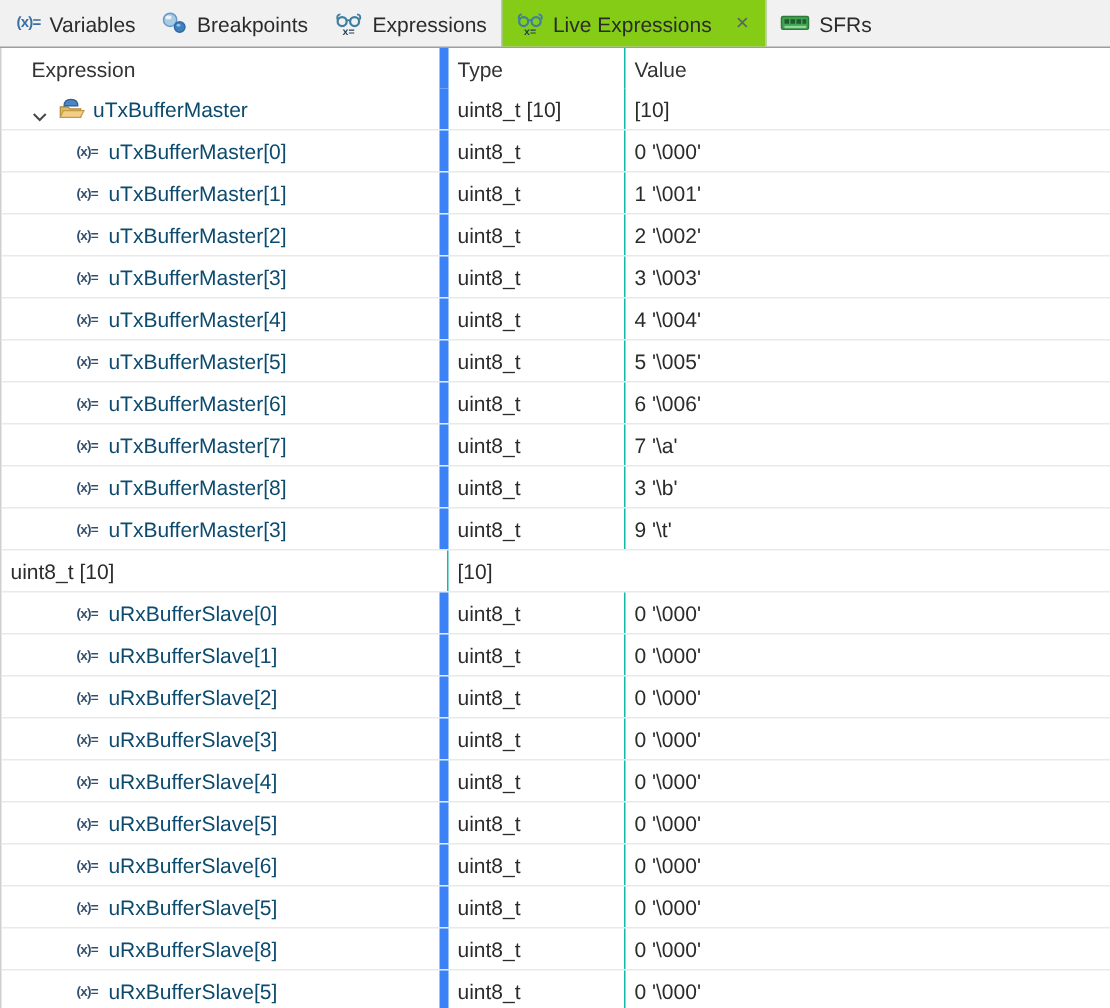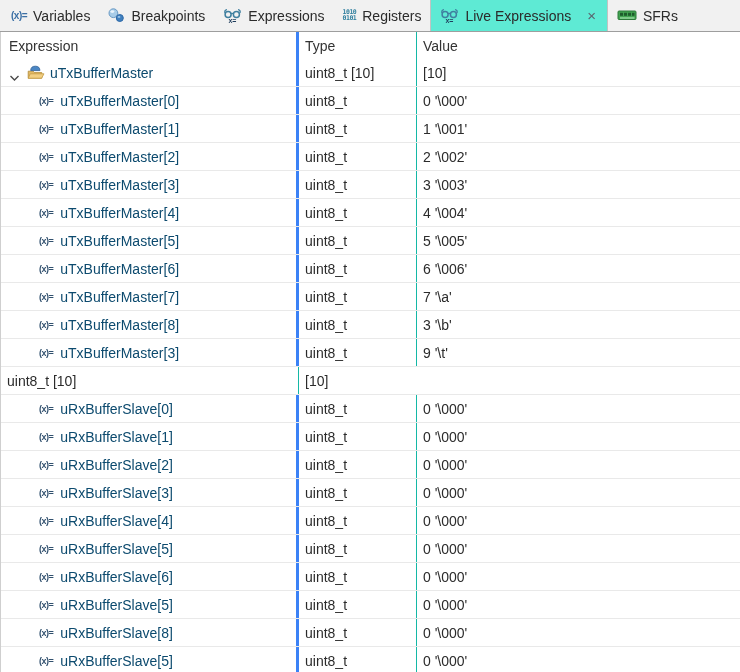--- a/index.html
+++ b/index.html
@@ -11,40 +11,40 @@
   
   .tabbar{
     height:31px;background:#f1f1f1;border-bottom:1px solid #9e9e9e;
     display:flex;align-items:stretch;padding-left:2px;box-sizing:content-box;
   }
   .tab{
     display:flex;align-items:center;gap:6px;padding:0 9px;
     font-size:14px;color:#2b2b2b;white-space:nowrap;cursor:default;
   }
   .tab.active{
-    background:#5eead4;border-left:1px solid #c2c2c2;border-right:1px solid #c2c2c2;
+    background:#84cc16;border-left:1px solid #c2c2c2;border-right:1px solid #c2c2c2;
   }
   .tab .close{
     margin-left:8px;font-size:15px;color:#5a646e;line-height:1;
     padding:0 2px;cursor:pointer;
   }
   .icon-vars{
     font-size:10px;font-weight:bold;color:#3a6fa5;letter-spacing:-0.5px;
   }
   .icon-regs{
     font-family:"DejaVu Sans Mono",monospace;font-size:6.5px;font-weight:bold;
     color:#2e7f9e;line-height:5.5px;letter-spacing:-0.5px;text-align:center;
   }
   .tabicon{display:inline-flex;align-items:center;justify-content:center;}
   
   .table{position:relative;background:#fff;border-left:1px solid #cfcfcf;}
   .thead,.trow{display:grid;grid-template-columns:298px 118px auto;}
   .thead{height:27px;font-size:14px;color:#333;}
   .thead>div{display:flex;align-items:center;}
-  .c1{padding-left:8px;border-right:3px solid #3b82f6;}
+  .c1{padding-left:20px;border-right:6px solid #3b82f6;}
   .c2{padding-left:6px;border-right:1px solid #14b8a6;}
   .c3{padding-left:6px;}
   .trow{height:27px;border-bottom:1px solid #e9e9e9;font-size:14px;}
   .trow>div{display:flex;align-items:center;white-space:nowrap;overflow:hidden;}
   .chev{width:11px;height:8px;margin-right:6px;flex:0 0 auto;cursor:pointer;}
   .foldico{width:19px;height:15px;margin-right:5px;flex:0 0 auto;}
   .indent{width:30px;flex:0 0 auto;}
   .xico{
     font-size:9px;font-weight:bold;color:#31506e;margin-right:7px;
     letter-spacing:-0.5px;flex:0 0 auto;
@@ -75,24 +75,20 @@
         <svg width="19" height="16" viewBox="0 0 19 16">
           <path d="M2 5 Q1.2 1.8 4 1.6" fill="none" stroke="#3f7f9f" stroke-width="1.3"></path>
           <path d="M17 5 Q17.8 1.8 15 1.6" fill="none" stroke="#3f7f9f" stroke-width="1.3"></path>
           <circle cx="5.1" cy="6.4" r="3" fill="none" stroke="#3f7f9f" stroke-width="1.5"></circle>
           <circle cx="13.4" cy="6.4" r="3" fill="none" stroke="#3f7f9f" stroke-width="1.5"></circle>
           <path d="M8.1 5.9 Q9.25 4.9 10.4 5.9" fill="none" stroke="#3f7f9f" stroke-width="1.2"></path>
           <text x="9.4" y="15.4" font-size="7" font-weight="bold" fill="#1f3d5c" text-anchor="middle" font-family="Liberation Sans, sans-serif">x=</text>
         </svg>
       </span>
       <span>Expressions</span>
-    </div>
-    <div class="tab">
-      <span class="icon-regs">1010<br>0101</span>
-      <span>Registers</span>
     </div>
     <div class="tab active">
       <span class="tabicon">
         <svg width="19" height="16" viewBox="0 0 19 16">
           <path d="M2 5 Q1.2 1.8 4 1.6" fill="none" stroke="#3f7f9f" stroke-width="1.3"></path>
           <path d="M17 5 Q17.8 1.8 15 1.6" fill="none" stroke="#3f7f9f" stroke-width="1.3"></path>
           <circle cx="5.1" cy="6.4" r="3" fill="none" stroke="#3f7f9f" stroke-width="1.5"></circle>
           <circle cx="13.4" cy="6.4" r="3" fill="none" stroke="#3f7f9f" stroke-width="1.5"></circle>
           <path d="M8.1 5.9 Q9.25 4.9 10.4 5.9" fill="none" stroke="#3f7f9f" stroke-width="1.2"></path>
           <text x="9.4" y="15.4" font-size="7" font-weight="bold" fill="#1f3d5c" text-anchor="middle" font-family="Liberation Sans, sans-serif">x=</text>

